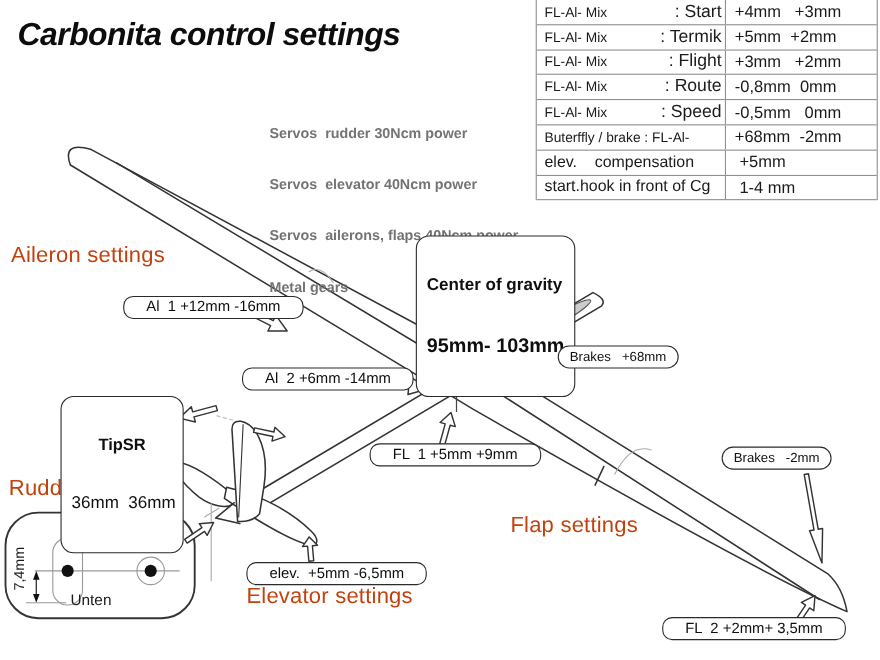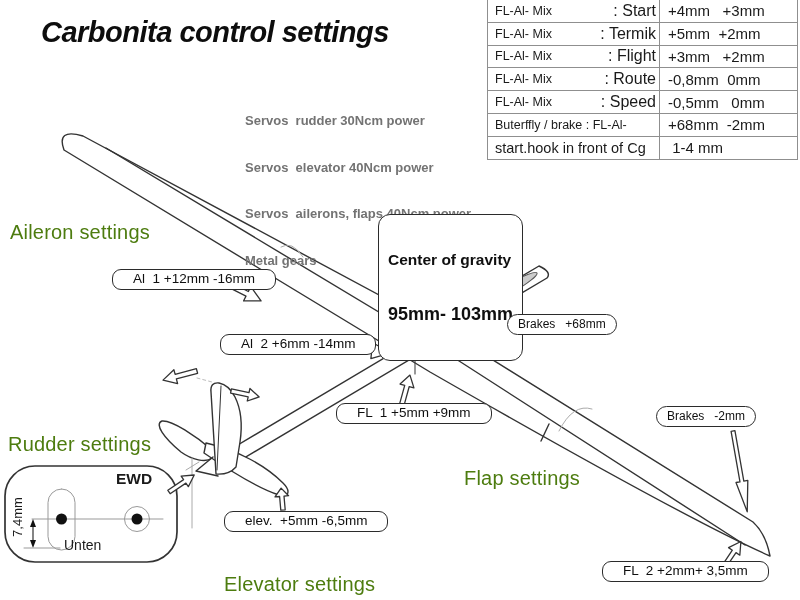--- a/index.html
+++ b/index.html
@@ -1,22 +1,22 @@
 <!DOCTYPE html>
 <html><head>
 <meta charset="utf-8">
 <style>
   html,body{margin:0;padding:0;background:#fff;}
   #stage{position:relative;width:800px;height:600px;background:#fff;overflow:hidden;
          font-family:"Liberation Sans",sans-serif;color:#1a1a1a;}
   #art{position:absolute;left:0;top:0;z-index:0;}
   .txt{position:absolute;z-index:1;}
-  .title{font-size:29px;font-weight:bold;font-style:italic;letter-spacing:-0.5px;color:#0d0d0d;margin-left:25px;}
+  .title{font-size:29px;font-weight:bold;font-style:italic;letter-spacing:-0.5px;color:#0d0d0d;}
   .servo{font-size:13px;font-weight:bold;line-height:15.5px;white-space:pre;color:#737373;}
-  .seclabel{font-size:20px;color:#4d7c0f;letter-spacing:0.2px;}
+  .seclabel{font-size:20px;color:#c2410c;letter-spacing:0.2px;}
   .callout{position:absolute;z-index:2;background:#fff;border:1.6px solid #2b2b2b;border-radius:9px;
            padding:1px 20px;font-size:13.5px;white-space:pre;color:#0f0f0f;line-height:1.25;}
   .callout.big{font-size:12px;border-radius:13px;padding:2px 10px;}
   .callout.two{text-align:center;border-radius:12px;padding:1px 9px;}
   .callout.two .l1{font-weight:bold;font-size:15px;display:block;}
   .callout.two .l2{font-size:15.5px;display:block;}
   .callout.cg .l1{font-weight:bold;font-size:15.5px;display:block;text-align:left;}
   .callout.cg .l2{font-weight:bold;font-size:18px;display:block;text-align:right;}
   
   .tbl{position:absolute;left:487px;top:0;width:309px;z-index:1;background:#fff;
@@ -145,35 +145,46 @@
     </div>
     <div class="trow">
       <div class="tl">
           <span class="lbl">Buterffly / brake : FL-Al-</span>
           <span class="mode"></span>
         </div>
       <div class="tv">+68mm  -2mm</div>
     </div>
     <div class="trow">
       <div class="tl">
+          <span class="lbl bigl">elev.    compensation</span>
+          <span class="mode"></span>
+        </div>
+      <div class="tv"> +5mm</div>
+    </div>
+    <div class="trow">
+      <div class="tl">
           <span class="lbl bigl">start.hook in front of Cg</span>
           <span class="mode"></span>
         </div>
       <div class="tv"> 1-4 mm</div>
     </div>
   </div>
 
   <div class="txt seclabel" style="left:10px;top:221px;">Aileron settings</div>
   <div class="txt seclabel" style="left:8px;top:433px;">Rudder settings</div>
-  <div class="txt seclabel" style="left:224px;top:573px;">Elevator settings</div>
+  <div class="txt seclabel" style="left:224px;top:531px;">Elevator settings</div>
   <div class="txt seclabel" style="left:464px;top:467px;">Flap settings</div>
 
   <div class="callout" style="left:112px;top:269px;">Al  1 +12mm -16mm</div>
   <div class="callout" style="left:220px;top:334px;">Al  2 +6mm -14mm</div>
 
+  <div class="callout two" style="left:55px;top:360px;width:92px;">
+    <span class="l1">TipSR</span>
+    <span class="l2">36mm  36mm</span>
+  </div>
 
   <div class="callout two cg" style="left:352px;top:214px;margin-left:26px;">
     <span class="l1">Center of gravity</span>
     <span class="l2">95mm- 103mm</span>
   </div>
 
   <div class="callout big" style="left:507px;top:314px;">Brakes   +68mm</div>
   <div class="callout big" style="left:656px;top:406px;">Brakes   -2mm</div>
 
   <div class="callout" style="left:336px;top:403px;">FL  1 +5mm +9mm</div>

